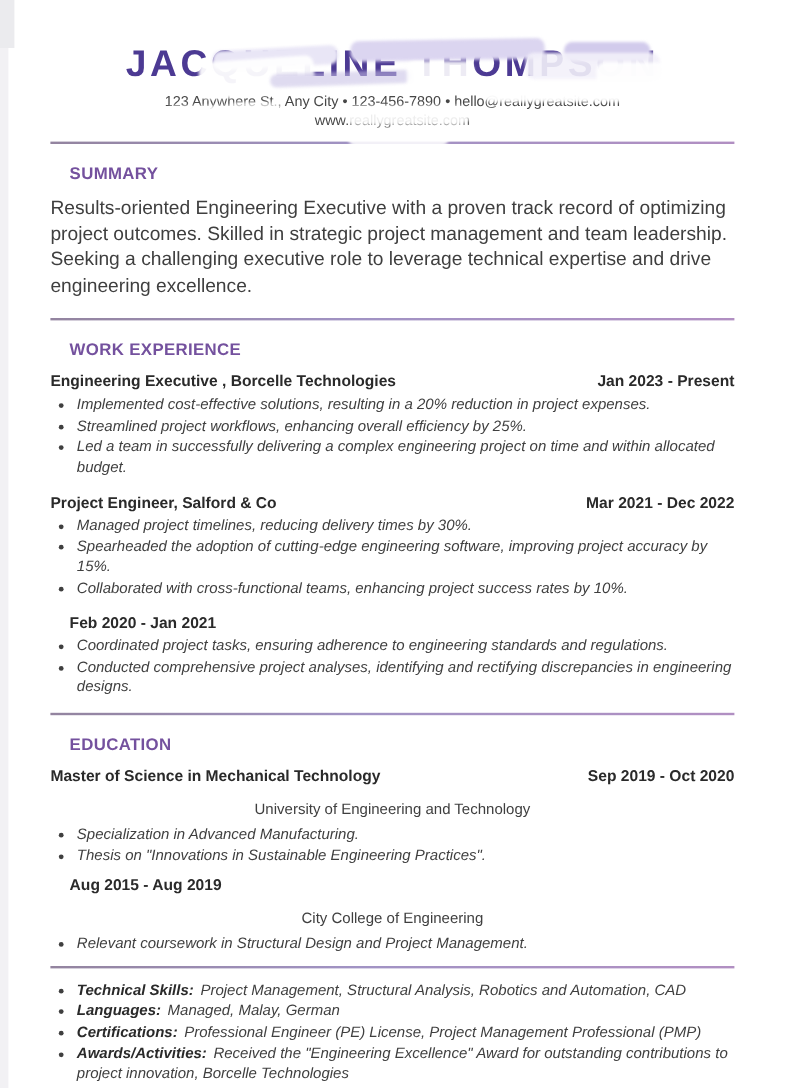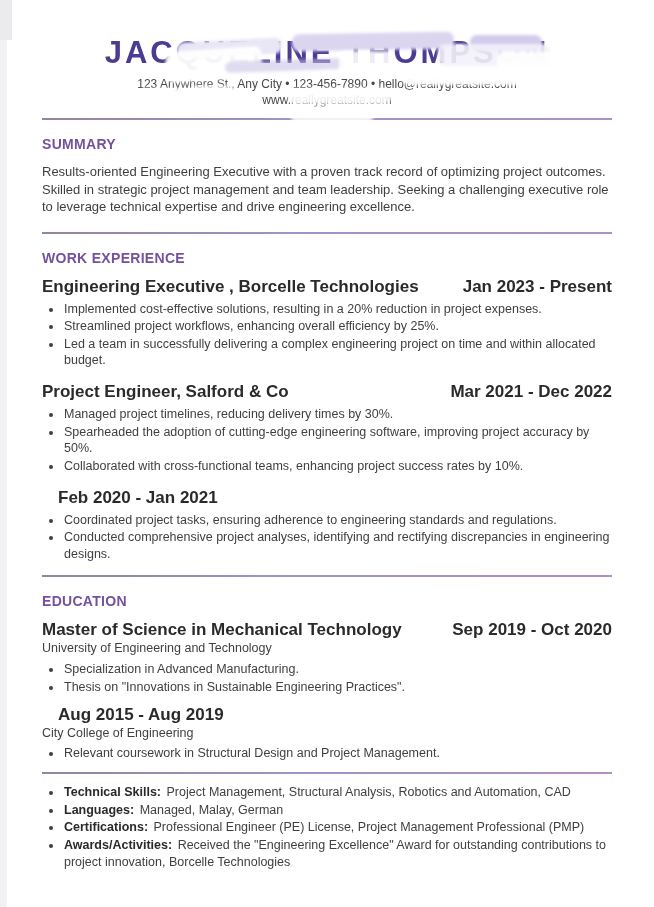--- a/index.html
+++ b/index.html
@@ -75,56 +75,58 @@
   .c3 {left:246px;top:88px;width:102px;height:16px;background:#ffffff;opacity:.9;}
   .c4 {left:345px;top:90px;width:42px;height:12px;background:#ffffff;opacity:.6;}
   .c5 {left:248px;top:106px;width:84px;height:16px;background:#ffffff;opacity:.88;}
   .c6 {left:328px;top:104px;width:32px;height:10px;background:#ffffff;opacity:.5;}
   
   .rule{
     height:2px;border:0;margin:10px 0 0;
     background:linear-gradient(90deg,#93849f,#a193c4 45%,#b18fc2);
   }
   .section-heading{
-    margin:16px 0 11px;
+    margin:16px 16px 11px;
     font-size:14px;
     font-weight:bold;
     letter-spacing:.3px;
     color:var(--c-heading);
   }
   .summary-text{
     margin:0 0 16px;
-    font-size:13px;
+    font-size:16px;
     line-height:1.34;
   }
   .entry{margin:0 0 13px;}
   .entry-head{
     display:flex;
     justify-content:space-between;
     align-items:baseline;
-    font-size:17px;
+    font-size:13px;
     font-weight:bold;
     color:var(--c-title);
   }
   .entry-dates{white-space:nowrap;margin-left:16px;}
   .school{
     font-size:12.5px;
     line-height:1.35;
-    margin-top:0;
+    margin-top:12px;
+    text-align:center;
   }
   ul.bullets{
     margin:4px 0 0;
     padding-left:21px;
     list-style:disc;
   }
   ul.bullets li{
     font-size:12.5px;
     line-height:1.33;
     margin:0 0 1px;
     padding-left:1px;
+    font-style:italic;
   }
   .section-work{margin-bottom:5px;}
   .section-education .entry{margin-bottom:9px;}
   .additional ul.bullets{margin-top:10px;}
   .additional .lead{color:var(--c-title);margin-right:2px;}
   .section-additional{padding-bottom:22px;}
 </style>
 </head>
 <body>
 
@@ -183,21 +185,21 @@
         </ul>
       </div>
 
       <div class="entry">
         <div class="entry-head">
           <span class="entry-title">Project Engineer, Salford &amp; Co</span>
           <span class="entry-dates">Mar 2021 - Dec 2022</span>
         </div>
         <ul class="bullets">
           <li>Managed project timelines, reducing delivery times by 30%.</li>
-          <li>Spearheaded the adoption of cutting-edge engineering software, improving project accuracy by 50%.</li>
+          <li>Spearheaded the adoption of cutting-edge engineering software, improving project accuracy by 15%.</li>
           <li>Collaborated with cross-functional teams, enhancing project success rates by 10%.</li>
         </ul>
       </div>
 
       <div class="entry">
         <div class="entry-head">
           <span class="entry-dates">Feb 2020 - Jan 2021</span>
         </div>
         <ul class="bullets">
           <li>Coordinated project tasks, ensuring adherence to engineering standards and regulations.</li>

